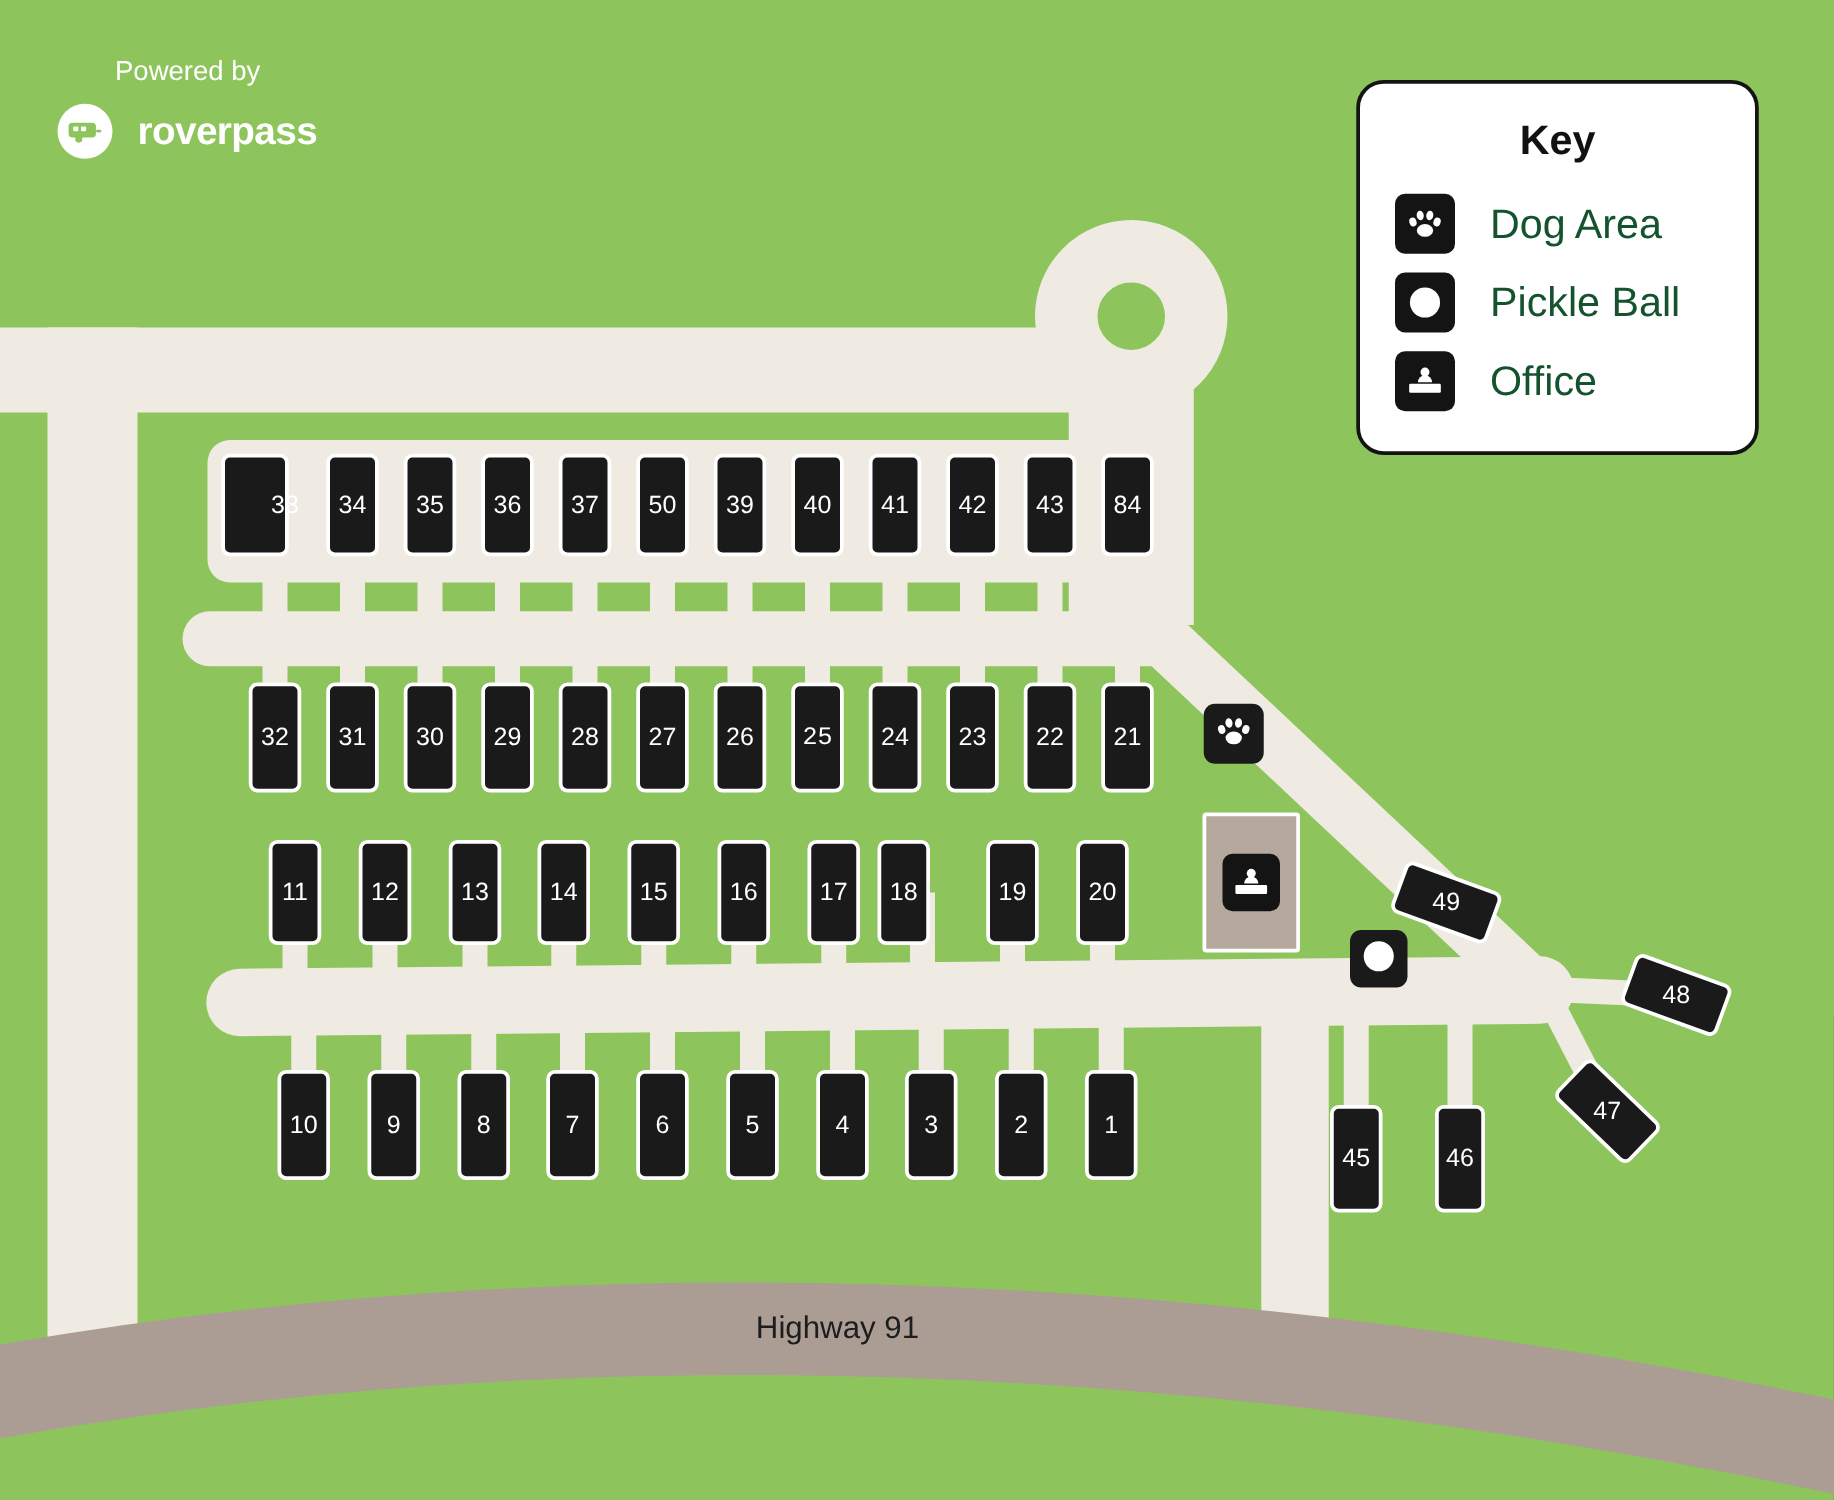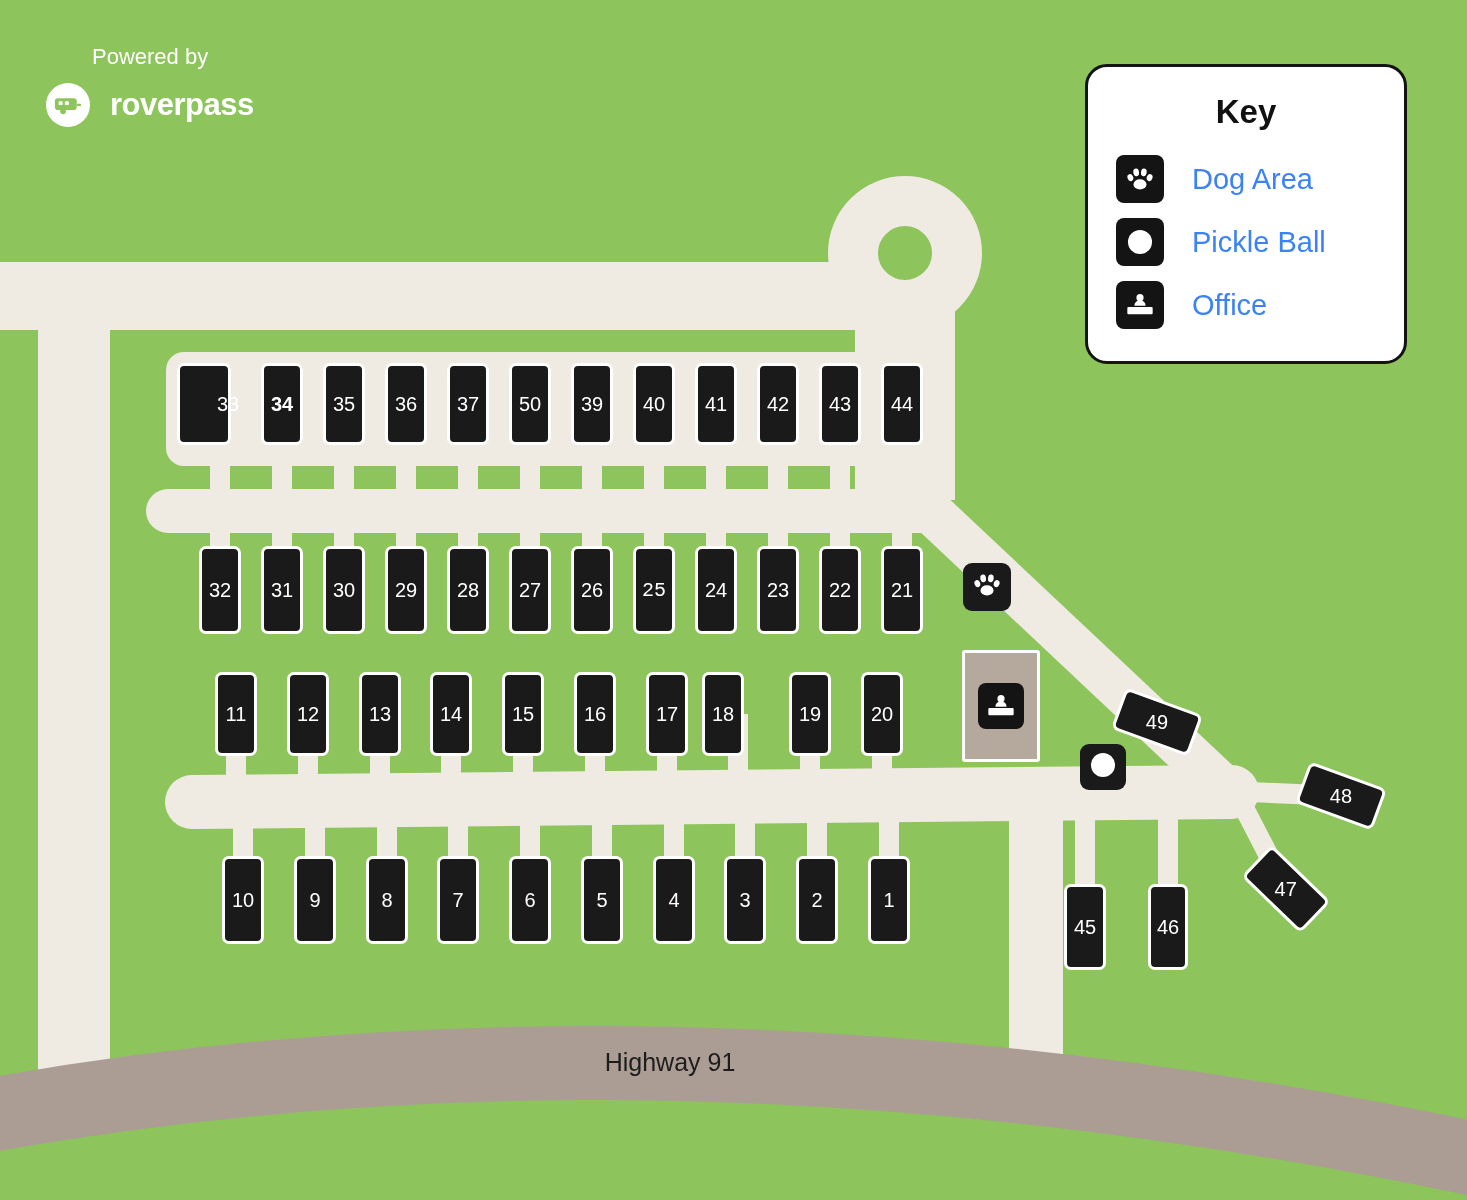--- a/index.html
+++ b/index.html
@@ -42,21 +42,21 @@
     position:absolute;left:1085px;top:64px;width:322px;
     background:#fff;border:3px solid #141414;border-radius:22px;
     padding:26px 28px 32px;
   }
   .key h2{margin:0 0 24px;text-align:center;font-size:33px;color:#111;font-weight:bold}
   .key-row{display:flex;align-items:center;gap:28px;margin-top:15px}
   .key-icon{
     width:48px;height:48px;background:#141414;border-radius:8px;
     display:flex;align-items:center;justify-content:center;flex:0 0 auto;
   }
-  .key-label{font-size:29px;color:#3b82f6}
+  .key-label{font-size:33px;color:#14532d}
   .logo{position:absolute;left:46px;top:44px;color:#fff}
   .powered{font-size:22px;margin-left:46px}
   .logo-row{display:flex;align-items:center;gap:20px;margin-top:13px}
   .logo-circle{width:44px;height:44px;background:#fff;border-radius:50%;display:flex;align-items:center;justify-content:center}
   .wordmark{font-size:31px;font-weight:bold;letter-spacing:-0.5px}
   .hwy-label{position:absolute;left:590px;top:1048px;width:160px;text-align:center;font-size:25px;color:#1d1d1d}
 </style>
 </head>
 <body>
 
@@ -127,21 +127,21 @@
     <path class="highway-path" stroke-width="74" d="M -10 1115 Q 680 992 1480 1160"></path>
   </svg>
 
   <div class="hwy-label">Highway 91</div>
 
   <div id="sites-layer">
       <div class="site" style="left: 204px; top: 404px; width: 44px; height: 82px; transform: translate(-50%, -50%) rotate(0deg); padding-left: 48px;">
         <span style="transform: rotate(0deg);">33</span>
       </div>
       <div class="site" style="left: 282px; top: 404px; width: 42px; height: 82px; transform: translate(-50%, -50%) rotate(0deg);">
-        <span style="transform: rotate(0deg); font-weight: bold;">34</span>
+        <span style="transform: rotate(0deg);">34</span>
       </div>
       <div class="site" style="left: 344px; top: 404px; width: 42px; height: 82px; transform: translate(-50%, -50%) rotate(0deg);">
         <span style="transform: rotate(0deg);">35</span>
       </div>
       <div class="site" style="left: 406px; top: 404px; width: 42px; height: 82px; transform: translate(-50%, -50%) rotate(0deg);">
         <span style="transform: rotate(0deg);">36</span>
       </div>
       <div class="site" style="left: 468px; top: 404px; width: 42px; height: 82px; transform: translate(-50%, -50%) rotate(0deg);">
         <span style="transform: rotate(0deg);">37</span>
       </div>
@@ -157,21 +157,21 @@
       <div class="site" style="left: 716px; top: 404px; width: 42px; height: 82px; transform: translate(-50%, -50%) rotate(0deg);">
         <span style="transform: rotate(0deg);">41</span>
       </div>
       <div class="site" style="left: 778px; top: 404px; width: 42px; height: 82px; transform: translate(-50%, -50%) rotate(0deg);">
         <span style="transform: rotate(0deg);">42</span>
       </div>
       <div class="site" style="left: 840px; top: 404px; width: 42px; height: 82px; transform: translate(-50%, -50%) rotate(0deg);">
         <span style="transform: rotate(0deg);">43</span>
       </div>
       <div class="site" style="left: 902px; top: 404px; width: 42px; height: 82px; transform: translate(-50%, -50%) rotate(0deg);">
-        <span style="transform: rotate(0deg);">44</span>
+        <span style="transform: rotate(0deg);">84</span>
       </div>
       <div class="site" style="left: 220px; top: 590px; width: 42px; height: 88px; transform: translate(-50%, -50%) rotate(0deg);">
         <span style="transform: rotate(0deg);">32</span>
       </div>
       <div class="site" style="left: 282px; top: 590px; width: 42px; height: 88px; transform: translate(-50%, -50%) rotate(0deg);">
         <span style="transform: rotate(0deg);">31</span>
       </div>
       <div class="site" style="left: 344px; top: 590px; width: 42px; height: 88px; transform: translate(-50%, -50%) rotate(0deg);">
         <span style="transform: rotate(0deg);">30</span>
       </div>

